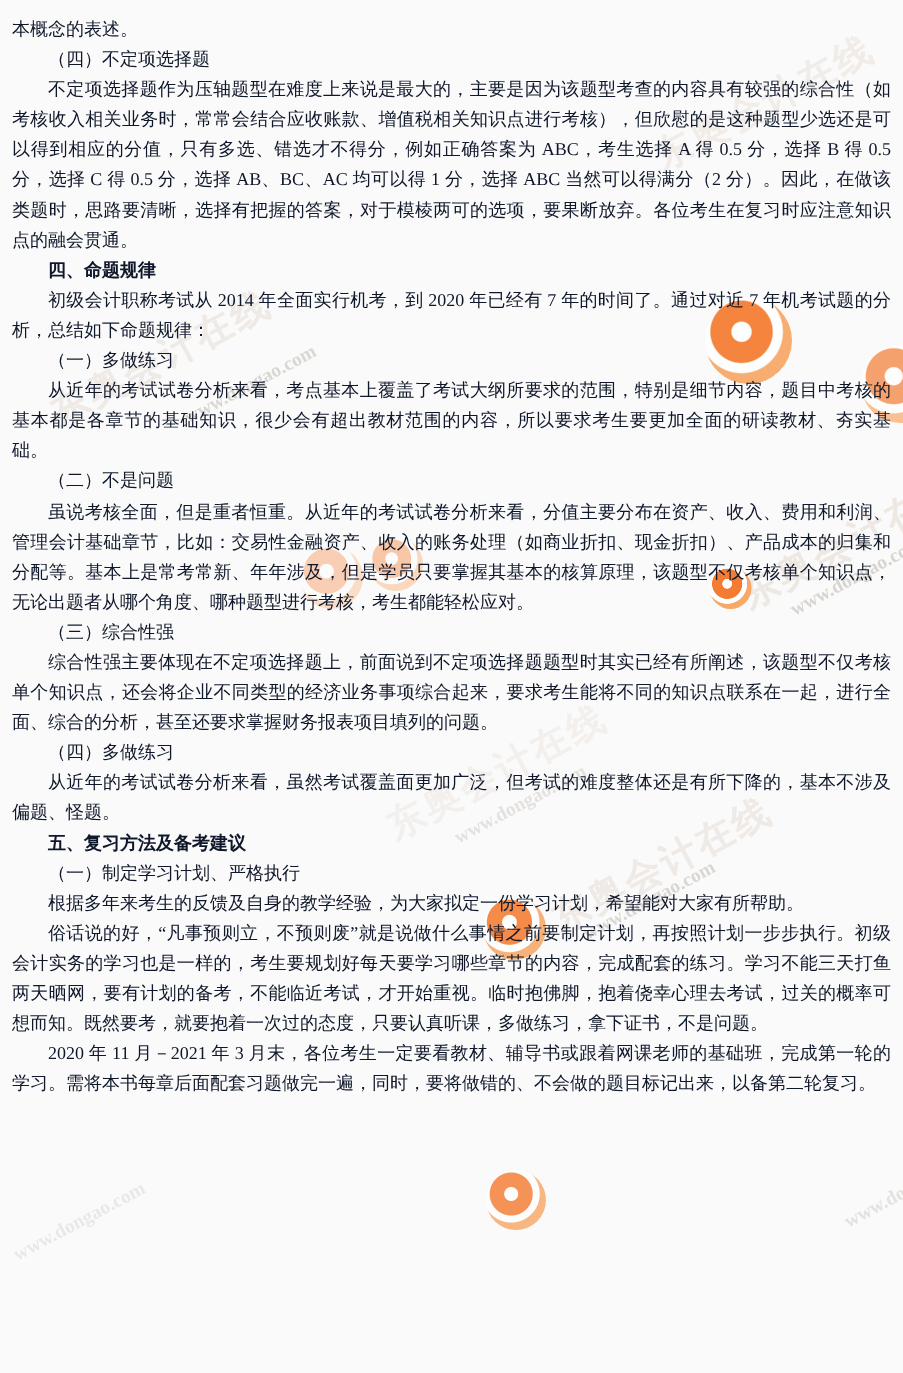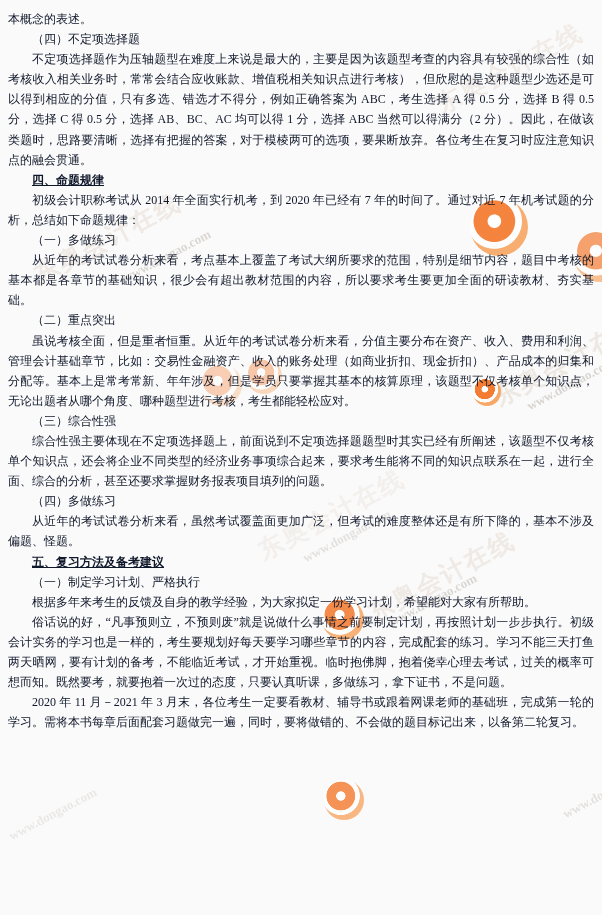--- a/index.html
+++ b/index.html
@@ -45,21 +45,21 @@
     left: 8px;
     top: 9px;
     width: 586px;
     color: #0f172a;
     font-size: 12px;
     line-height: 20.1px;
     text-align: justify;
   }
   .doc p { margin: 0; text-indent: 2em; }
   .doc p.cont { text-indent: 0; }
-  .doc p.h { font-weight: bold; text-decoration: underline; }
+  .doc p.h { font-weight: bold; }
 </style>
 </head>
 <body>
 
 <div class="page">
 
   <div>
     <div class="wm wm-text" style="left:430px; top:92px; opacity:.45;">东奥会计在线</div>
     <div class="wm wm-text" style="left:28px; top:262px; opacity:.55;">东奥会计在线</div>
     <div class="wm wm-url" style="left:120px; top:272px; opacity:.7;">www.dongao.com</div>
@@ -81,21 +81,21 @@
   </div>
 
   <div class="doc">
     <p class="cont">本概念的表述。</p>
     <p class="sub">（四）不定项选择题</p>
     <p class="para">不定项选择题作为压轴题型在难度上来说是最大的，主要是因为该题型考查的内容具有较强的综合性（如考核收入相关业务时，常常会结合应收账款、增值税相关知识点进行考核），但欣慰的是这种题型少选还是可以得到相应的分值，只有多选、错选才不得分，例如正确答案为 ABC，考生选择 A 得 0.5 分，选择 B 得 0.5 分，选择 C 得 0.5 分，选择 AB、BC、AC 均可以得 1 分，选择 ABC 当然可以得满分（2 分）。因此，在做该类题时，思路要清晰，选择有把握的答案，对于模棱两可的选项，要果断放弃。各位考生在复习时应注意知识点的融会贯通。</p>
     <p class="h">四、命题规律</p>
     <p class="para">初级会计职称考试从 2014 年全面实行机考，到 2020 年已经有 7 年的时间了。通过对近 7 年机考试题的分析，总结如下命题规律：</p>
     <p class="sub">（一）多做练习</p>
     <p class="para">从近年的考试试卷分析来看，考点基本上覆盖了考试大纲所要求的范围，特别是细节内容，题目中考核的基本都是各章节的基础知识，很少会有超出教材范围的内容，所以要求考生要更加全面的研读教材、夯实基础。</p>
-    <p class="sub">（二）重点突出</p>
+    <p class="sub">（二）不是问题</p>
     <p class="para">虽说考核全面，但是重者恒重。从近年的考试试卷分析来看，分值主要分布在资产、收入、费用和利润、管理会计基础章节，比如：交易性金融资产、收入的账务处理（如商业折扣、现金折扣）、产品成本的归集和分配等。基本上是常考常新、年年涉及，但是学员只要掌握其基本的核算原理，该题型不仅考核单个知识点，无论出题者从哪个角度、哪种题型进行考核，考生都能轻松应对。</p>
     <p class="sub">（三）综合性强</p>
     <p class="para">综合性强主要体现在不定项选择题上，前面说到不定项选择题题型时其实已经有所阐述，该题型不仅考核单个知识点，还会将企业不同类型的经济业务事项综合起来，要求考生能将不同的知识点联系在一起，进行全面、综合的分析，甚至还要求掌握财务报表项目填列的问题。</p>
     <p class="sub">（四）多做练习</p>
     <p class="para">从近年的考试试卷分析来看，虽然考试覆盖面更加广泛，但考试的难度整体还是有所下降的，基本不涉及偏题、怪题。</p>
     <p class="h">五、复习方法及备考建议</p>
     <p class="sub">（一）制定学习计划、严格执行</p>
     <p class="para">根据多年来考生的反馈及自身的教学经验，为大家拟定一份学习计划，希望能对大家有所帮助。</p>
     <p class="para">俗话说的好，“凡事预则立，不预则废”就是说做什么事情之前要制定计划，再按照计划一步步执行。初级会计实务的学习也是一样的，考生要规划好每天要学习哪些章节的内容，完成配套的练习。学习不能三天打鱼两天晒网，要有计划的备考，不能临近考试，才开始重视。临时抱佛脚，抱着侥幸心理去考试，过关的概率可想而知。既然要考，就要抱着一次过的态度，只要认真听课，多做练习，拿下证书，不是问题。</p>
     <p class="para">2020 年 11 月－2021 年 3 月末，各位考生一定要看教材、辅导书或跟着网课老师的基础班，完成第一轮的学习。需将本书每章后面配套习题做完一遍，同时，要将做错的、不会做的题目标记出来，以备第二轮复习。</p>

